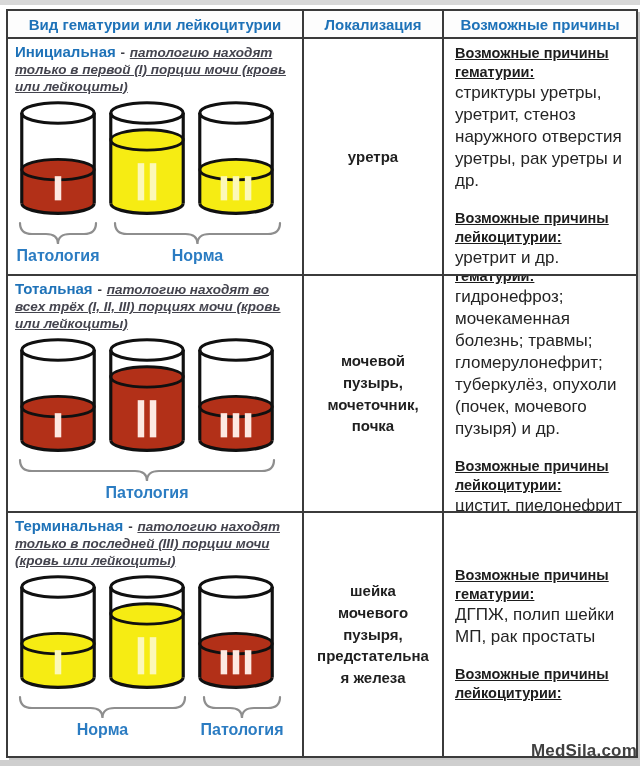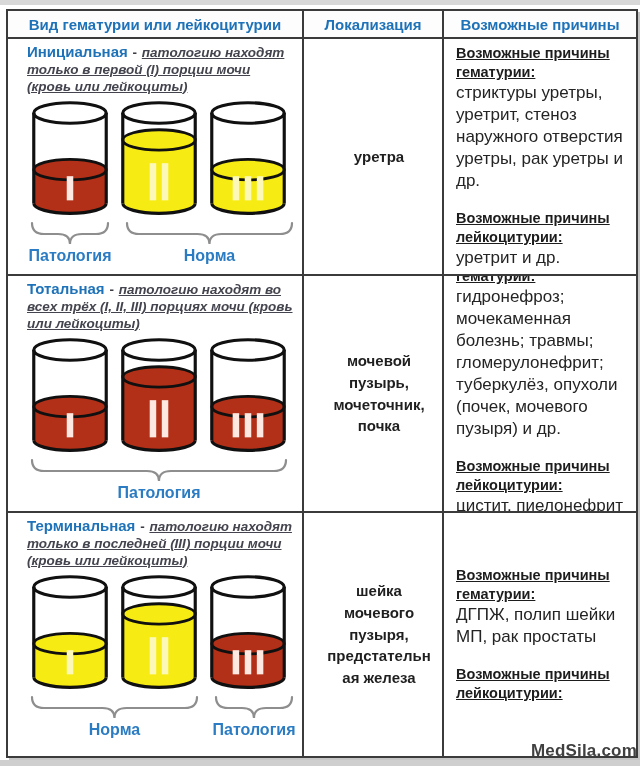--- a/index.html
+++ b/index.html
@@ -10,21 +10,21 @@
   .bottom-strip{position:absolute;left:0;top:760px;width:640px;height:6px;background:#cfcfcf;}
 
   .med-table{position:absolute;left:6px;top:9px;width:628px;
              border:2px solid #3b3b3b;background:#000000;
              box-shadow:3px 3px 0 #c6c6c6;
              display:grid;
              grid-template-columns:294px 140px 1fr;
              grid-template-rows:26px 237px 237px 245px;}
   .cell{box-sizing:border-box;background:#fff;overflow:hidden;}
   .cell.colb{border-left:2px solid #3b3b3b;}
-  .cell.rowb{border-top:2px solid #3b3b3b;padding-left:12px;}
+  .cell.rowb{border-top:2px solid #3b3b3b;}
 
   .th{display:flex;align-items:center;justify-content:center;
       font-weight:bold;font-size:15px;color:#1e72b8;background:#fdfdfd;}
 
   
   .caption{padding:4px 6px 0 7px;line-height:1.25;font-size:13.5px;}
   .cap-title{color:#1e72b8;font-weight:bold;font-size:15px;}
   .cap-sep{color:#3c3c44;font-weight:bold;margin:0 1px;}
   .cap-desc{font-style:italic;font-weight:600;text-decoration:underline;color:#44444e;}
 

